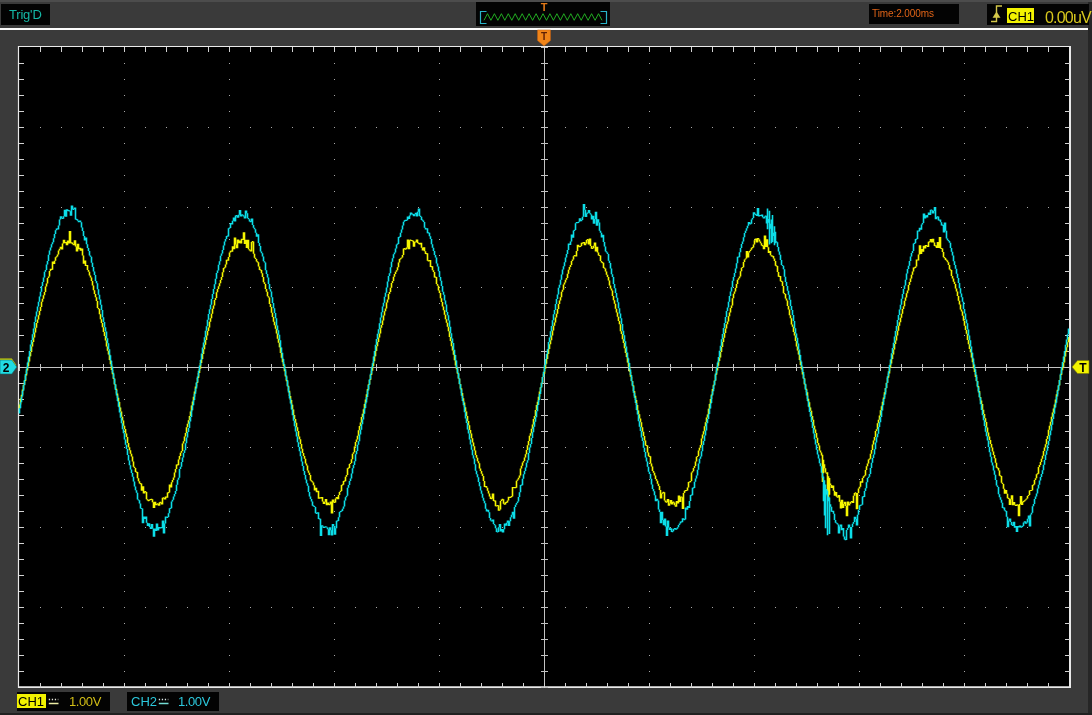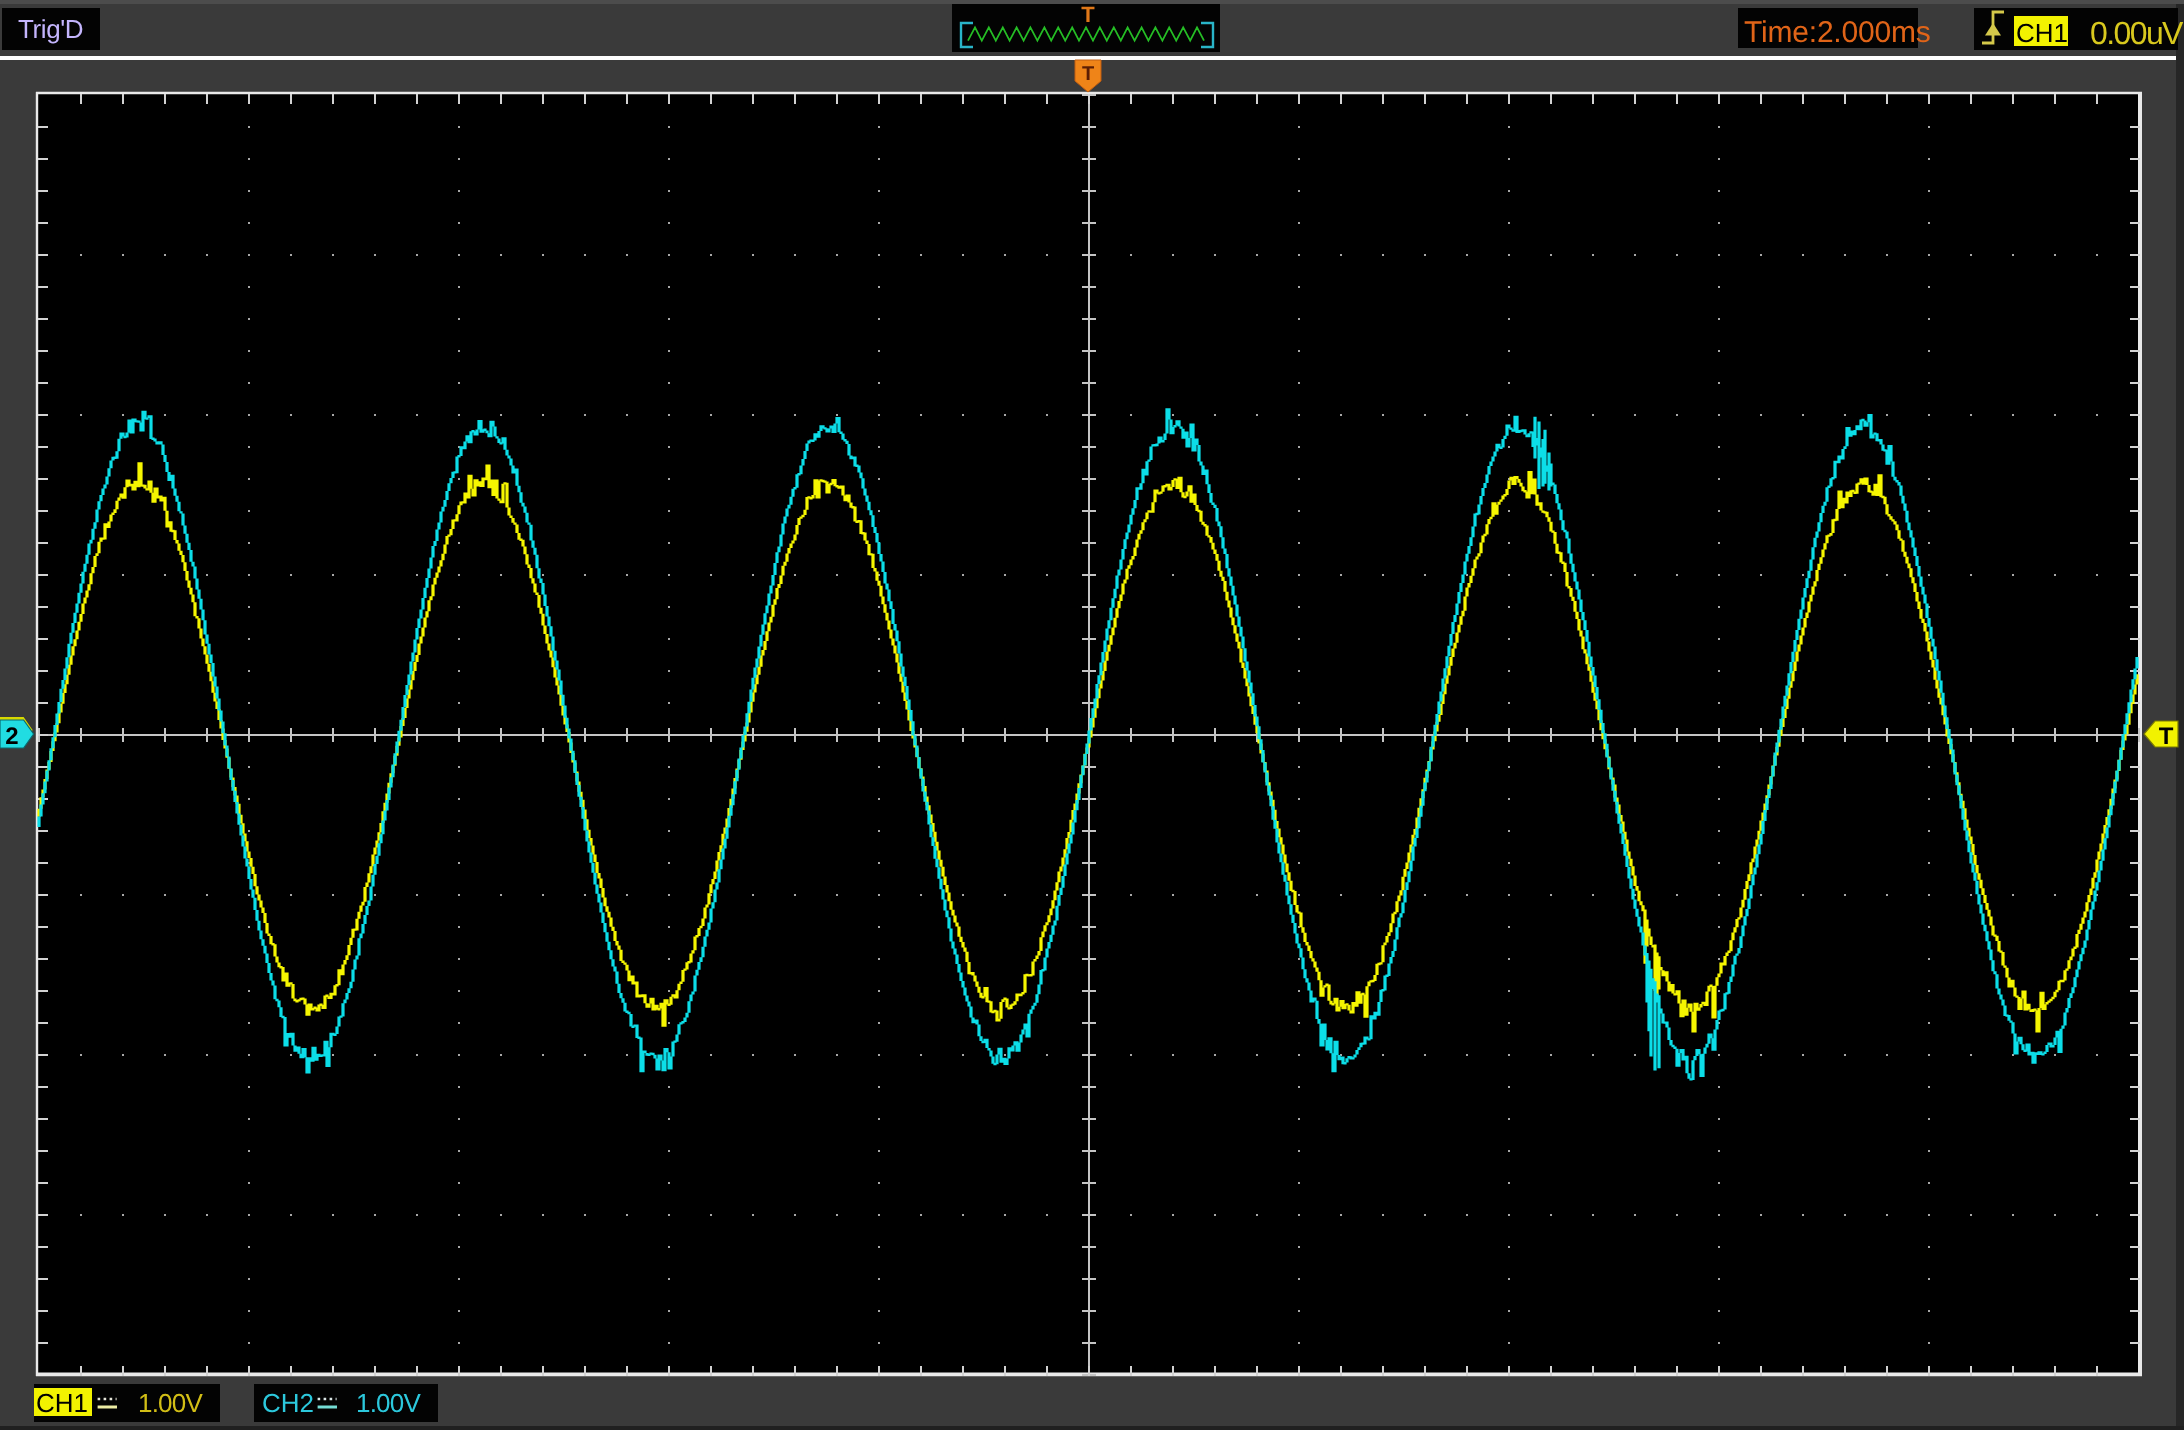--- a/index.html
+++ b/index.html
@@ -3,24 +3,24 @@
 html,body{margin:0;padding:0}
 body{width:1092px;height:715px;background:#3a3a3a;font-family:"Liberation Sans",sans-serif;position:relative;overflow:hidden}
 .abs{position:absolute}
 .blk{position:absolute;background:#030303}
 </style></head><body>
 <div class="abs" style="left:0;top:0;width:1092px;height:2px;background:#4c4c4c"></div>
 <div class="abs" style="left:0;top:28px;width:1092px;height:2px;background:#fdfdfd"></div>
 <div class="abs" style="right:0;top:2px;width:4px;height:713px;background:#262626"></div>
 <div class="abs" style="left:0;bottom:0;width:1092px;height:2px;background:#202020"></div>
 <div class="blk" style="left:1px;top:4px;width:49px;height:21px"></div>
-<div class="abs" style="left:9px;top:7px;color:#c4b5fd;font-size:13px;letter-spacing:-0.2px">Trig'D</div>
+<div class="abs" style="left:9px;top:7px;color:#14b8a6;font-size:13px;letter-spacing:-0.2px">Trig'D</div>
 <div class="blk" style="left:476px;top:2px;width:134px;height:24px"></div>
 <div class="blk" style="left:869px;top:4px;width:90px;height:20px"></div>
-<div class="abs" style="left:872px;top:7.5px;color:#e06418;font-size:15px;letter-spacing:-0.1px">Time:2.000ms</div>
+<div class="abs" style="left:872px;top:7.5px;color:#e06418;font-size:10px;letter-spacing:-0.1px">Time:2.000ms</div>
 <div class="blk" style="left:987px;top:4px;width:102px;height:21px"></div>
 <div class="abs" style="left:1007px;top:8px;width:27px;height:15px;background:#f2f200"></div>
 <div class="abs" style="left:1008px;top:9px;color:#000;font-size:13px">CH1</div>
 <div class="abs" style="left:1045px;top:9px;color:#d8c81e;font-size:16px;letter-spacing:-0.8px">0.00uV</div>
 <div class="blk" style="left:17px;top:692px;width:93px;height:19px"></div>
 <div class="abs" style="left:17px;top:694px;width:29px;height:14px;background:#f2f200"></div>
 <div class="abs" style="left:18px;top:694px;color:#000;font-size:13px">CH1</div>
 <div class="abs" style="left:69px;top:694px;color:#d2be16;font-size:13px;letter-spacing:-0.4px">1.00V</div>
 <div class="blk" style="left:127px;top:692px;width:92px;height:19px"></div>
 <div class="abs" style="left:131px;top:694px;color:#2cc8dc;font-size:13px">CH2</div>

